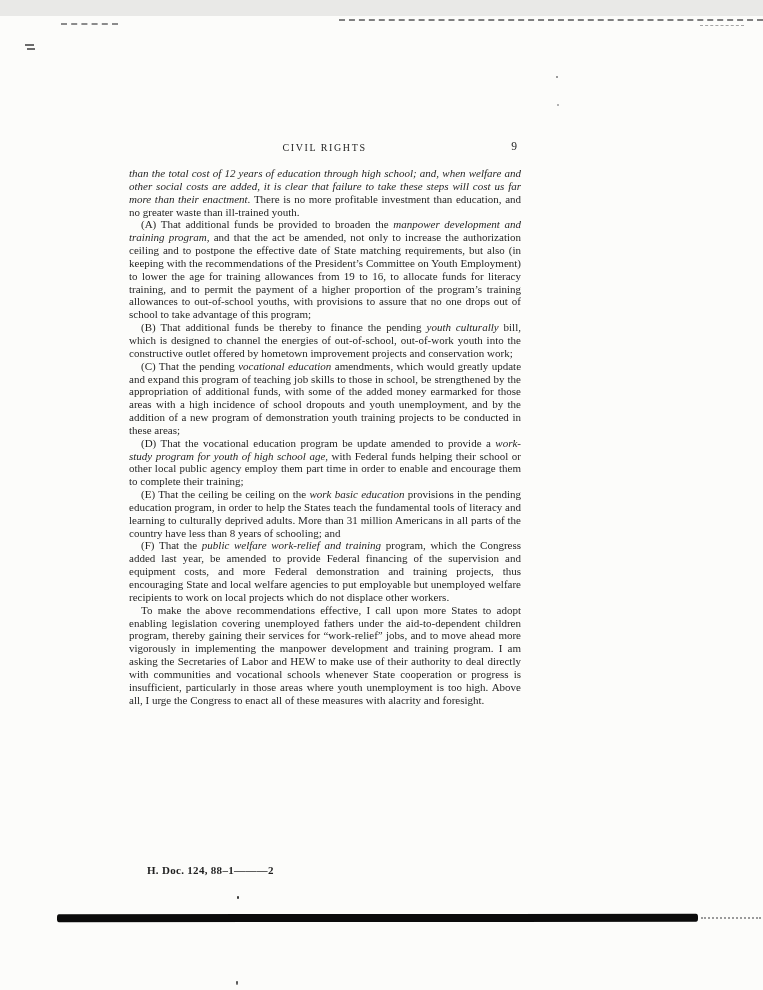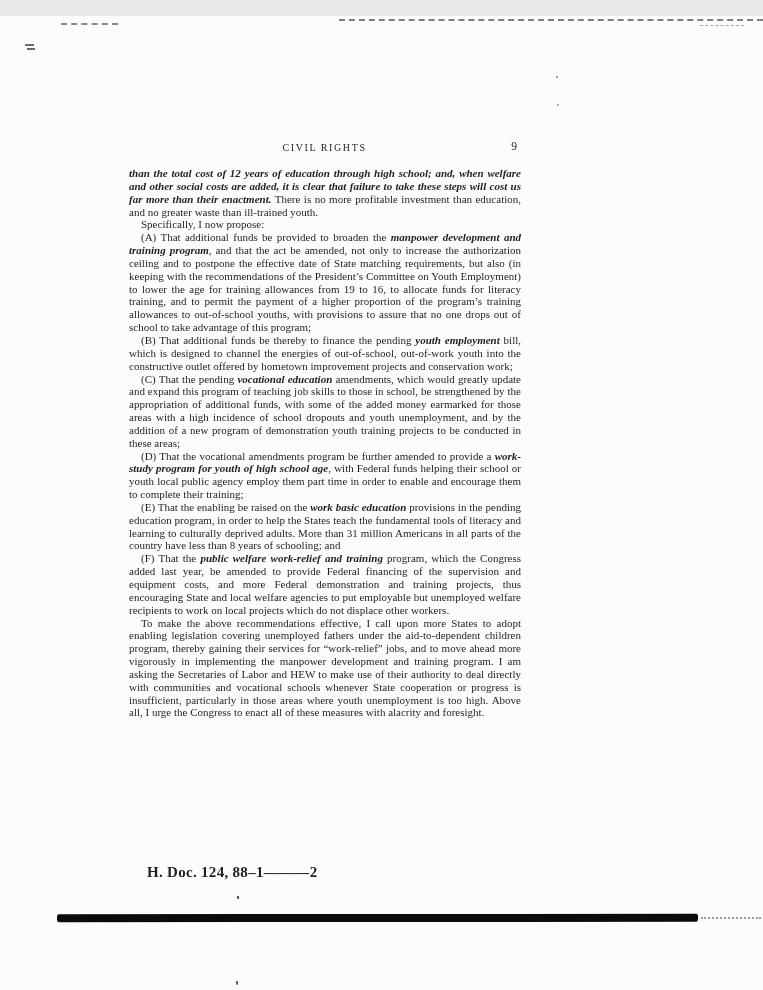--- a/index.html
+++ b/index.html
@@ -23,26 +23,26 @@
   .page-number { position: absolute; right: 3px; top: -2px; font-size: 11.5px; }
 
   
   .doc-body {
     position: absolute; left: 129px; top: 151px; width: 392px;
     text-align: justify; font-size: 11px; line-height: 12.85px;
     text-justify: inter-word;
   }
   .para { margin: 0; }
   .para.indent { text-indent: 12px; }
-  .it { font-style: italic; font-weight: bold; }
+  .it { font-style: italic; }
 
   
   .doc-footer {
     position: absolute; left: 147px; top: 848px;
-    font-size: 15px; font-weight: 700; letter-spacing: 0.3px;
+    font-size: 11px; font-weight: 700; letter-spacing: 0.3px;
   }
 
   
   .dash { position: absolute; height: 0; border-top: 2px dashed #8b8b8b; }
   .dash-top-left  { left: 61px;  top: 7px; width: 57px; }
   .dash-top-right { left: 339px; top: 3px; width: 424px; border-top-color: #7f7f7f; }
   .dash-top-right2{ left: 700px; top: 9px; width: 44px; border-top-width: 1px; border-top-color: #a5a5a5; }
   .tick { position: absolute; background: #6b6b6b; }
   .tick-a { left: 25px; top: 28px; width: 9px; height: 2px; }
   .tick-b { left: 27px; top: 32px; width: 8px; height: 2px; }
@@ -71,26 +71,25 @@
   <div class="speck speck-1"></div>
   <div class="speck speck-2"></div>
 
   <div class="doc-header">
     <div class="doc-title">CIVIL RIGHTS</div>
     <div class="page-number">9</div>
   </div>
 
   <div class="doc-body">
       <p class="para"><span class="it">than the total cost of 12 years of education through high school; and, when welfare and other social costs are added, it is clear that failure to take these steps will cost us far more than their enactment.</span><span>  There is no more profitable investment than education, and no greater waste than ill-trained youth.</span></p>
-      <p class="para indent"><span>Specifically, I now propose:</span></p>
       <p class="para indent"><span>(A) That additional funds be provided to broaden the </span><span class="it">manpower development and training program</span><span>, and that the act be amended, not only to increase the authorization ceiling and to postpone the effective date of State matching requirements, but also (in keeping with the recommendations of the President’s Committee on Youth Employment) to lower the age for training allowances from 19 to 16, to allocate funds for literacy training, and to permit the payment of a higher proportion of the program’s training allowances to out-of-school youths, with provisions to assure that no one drops out of school to take advantage of this program;</span></p>
-      <p class="para indent"><span>(B) That additional funds be thereby to finance the pending </span><span class="it">youth employment</span><span> bill, which is designed to channel the energies of out-of-school, out-of-work youth into the constructive outlet offered by hometown improvement projects and conservation work;</span></p>
+      <p class="para indent"><span>(B) That additional funds be thereby to finance the pending </span><span class="it">youth culturally</span><span> bill, which is designed to channel the energies of out-of-school, out-of-work youth into the constructive outlet offered by hometown improvement projects and conservation work;</span></p>
       <p class="para indent"><span>(C) That the pending </span><span class="it">vocational education</span><span> amendments, which would greatly update and expand this program of teaching job skills to those in school, be strengthened by the appropriation of additional funds, with some of the added money earmarked for those areas with a high incidence of school dropouts and youth unemployment, and by the addition of a new program of demonstration youth training projects to be conducted in these areas;</span></p>
-      <p class="para indent"><span>(D) That the vocational amendments program be further amended to provide a </span><span class="it">work-study program for youth of high school age</span><span>, with Federal funds helping their school or youth local public agency employ them part time in order to enable and encourage them to complete their training;</span></p>
-      <p class="para indent"><span>(E) That the enabling be raised on the </span><span class="it">work basic education</span><span> provisions in the pending education program, in order to help the States teach the fundamental tools of literacy and learning to culturally deprived adults.  More than 31 million Americans in all parts of the country have less than 8 years of schooling; and</span></p>
+      <p class="para indent"><span>(D) That the vocational education program be update amended to provide a </span><span class="it">work-study program for youth of high school age</span><span>, with Federal funds helping their school or other local public agency employ them part time in order to enable and encourage them to complete their training;</span></p>
+      <p class="para indent"><span>(E) That the ceiling be ceiling on the </span><span class="it">work basic education</span><span> provisions in the pending education program, in order to help the States teach the fundamental tools of literacy and learning to culturally deprived adults.  More than 31 million Americans in all parts of the country have less than 8 years of schooling; and</span></p>
       <p class="para indent"><span>(F) That the </span><span class="it">public welfare work-relief and training</span><span> program, which the Congress added last year, be amended to provide Federal financing of the supervision and equipment costs, and more Federal demonstration and training projects, thus encouraging State and local welfare agencies to put employable but unemployed welfare recipients to work on local projects which do not displace other workers.</span></p>
       <p class="para indent"><span>To make the above recommendations effective, I call upon more States to adopt enabling legislation covering unemployed fathers under the aid-to-dependent children program, thereby gaining their services for “work-relief” jobs, and to move ahead more vigorously in implementing the manpower development and training program. I am asking the Secretaries of Labor and HEW to make use of their authority to deal directly with communities and vocational schools whenever State cooperation or progress is insufficient, particularly in those areas where youth unemployment is too high.  Above all, I urge the Congress to enact all of these measures with alacrity and foresight.</span></p>
     </div>
 
   <div class="doc-footer">H. Doc. 124, 88–1———2</div>
   <div class="speck speck-3"></div>
 
   <div class="black-bar"></div>
   <div class="bar-tail"></div>
   <div class="speck speck-4"></div>

